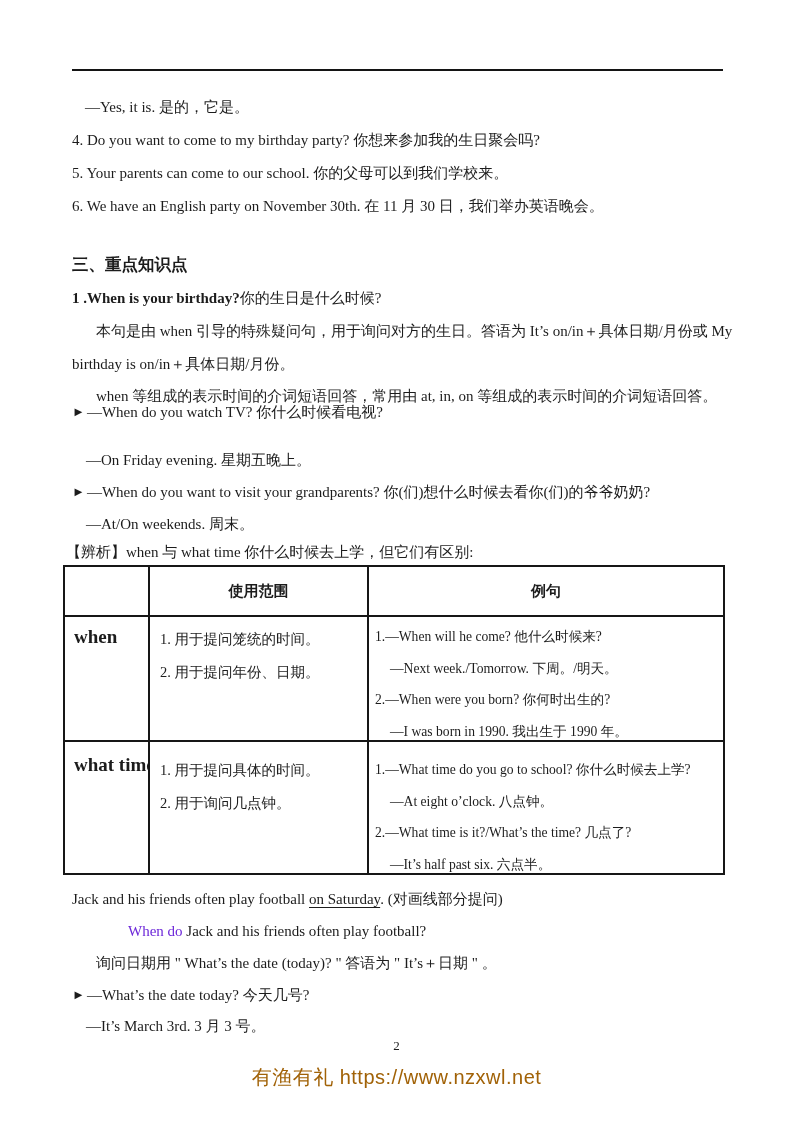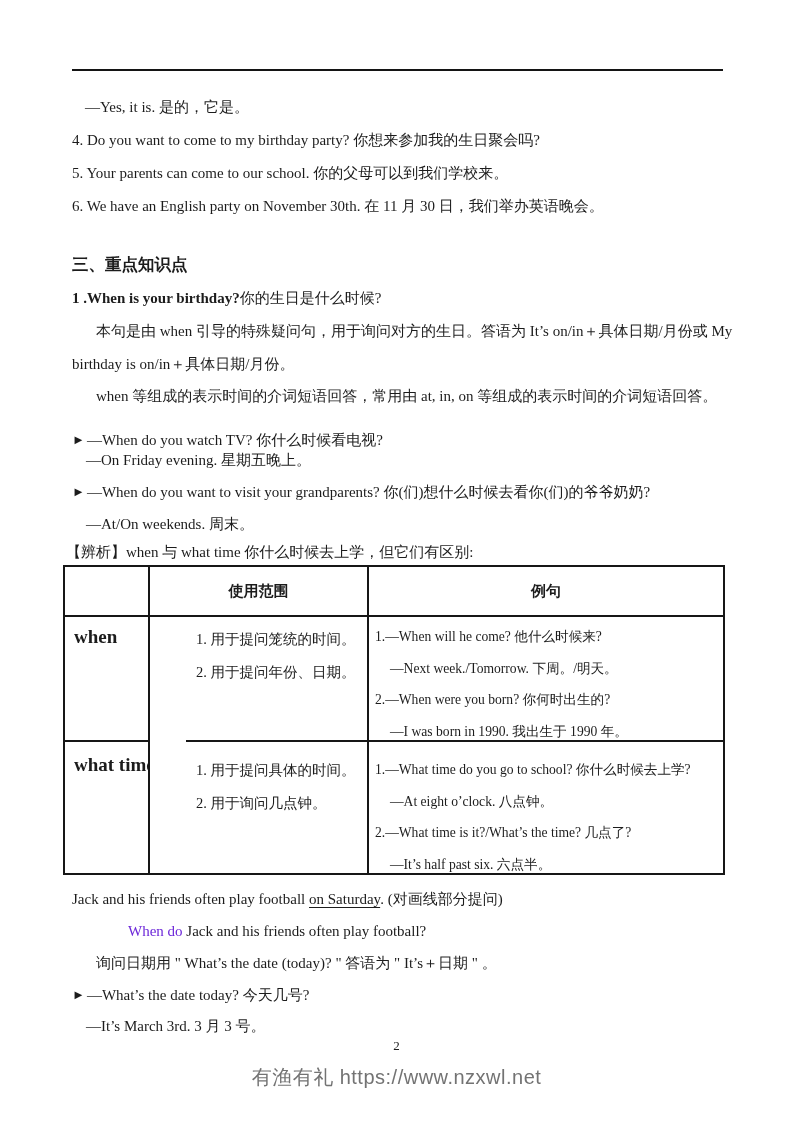--- a/index.html
+++ b/index.html
@@ -21,30 +21,30 @@
   .tbl {
     position:absolute; left:63px; top:565px; width:662px; height:310px;
     border:2px solid #161616; box-sizing:border-box;
     display:grid; grid-template-columns:85px 219px 1fr; grid-template-rows:50px 125px 1fr;
   }
   .cell { border-right:2px solid #161616; border-bottom:2px solid #161616; box-sizing:border-box; overflow:hidden; white-space:nowrap; }
   .cell.lastcol { border-right:none; }
   .cell.lastrow { border-bottom:none; }
   .hcell { display:flex; align-items:center; justify-content:center; font-weight:bold; font-size:15px; }
   .term { font-weight:bold; font-size:19px; padding:9px 16px 0 9px; }
-  .usage { font-size:14.5px; padding:6px 0 0 10px; line-height:33px;margin-left:36px; }
+  .usage { font-size:14.5px; padding:6px 0 0 10px; line-height:33px; }
   .examples { font-size:13.6px; padding:4px 0 0 6px; line-height:31.5px; }
   .examples .ans { padding-left:15px; }
   .r2 { padding-top:12px; }
 
   .pagenum { position:absolute; left:0; width:100%; text-align:center; top:1038px; font-size:13px; }
   .footer {
     position:absolute; left:0; width:100%; text-align:center; top:1064px;
     font-family:"Liberation Sans","DejaVu Sans",sans-serif;
-    color:#737373; font-size:20px; letter-spacing:0.5px;
+    color:#a16207; font-size:20px; letter-spacing:0.5px;
   }
 </style>
 </head>
 <body>
 
 <div class="page">
 
   <div class="rule"></div>
 
   <div class="ln" style="left:85px;top:96px"><span>—Yes, it is.  是的，它是。</span></div>
@@ -55,21 +55,21 @@
   <div class="ln heading" style="left:72px;top:254px"><span>三、重点知识点</span></div>
 
   <div class="ln" style="left:72px;top:287px">
     <span class="bold">1 .When is your birthday?</span><span>你的生日是什么时候?</span>
   </div>
 
   <div class="ln" style="left:96px;top:320px"><span>本句是由 when 引导的特殊疑问句，用于询问对方的生日。答语为 It’s on/in＋具体日期/月份或 My</span></div>
   <div class="ln" style="left:72px;top:353px"><span>birthday is on/in＋具体日期/月份。</span></div>
   <div class="ln" style="left:96px;top:385px"><span>when 等组成的表示时间的介词短语回答，常用由 at, in, on 等组成的表示时间的介词短语回答。</span></div>
 
-  <div class="ln" style="left:72px;top:429px">
+  <div class="ln" style="left:72px;top:401px">
     <span class="marker">►</span><span>—When do you watch TV?  你什么时候看电视?</span>
   </div>
   <div class="ln" style="left:86px;top:449px"><span>—On Friday evening.  星期五晚上。</span></div>
 
   <div class="ln" style="left:72px;top:481px">
     <span class="marker">►</span><span>—When do you want to visit your grandparents?  你(们)想什么时候去看你(们)的爷爷奶奶?</span>
   </div>
   <div class="ln" style="left:86px;top:513px"><span>—At/On weekends.  周末。</span></div>
 
   <div class="ln" style="left:66px;top:541px"><span>【辨析】when 与 what time 你什么时候去上学，但它们有区别:</span></div>

